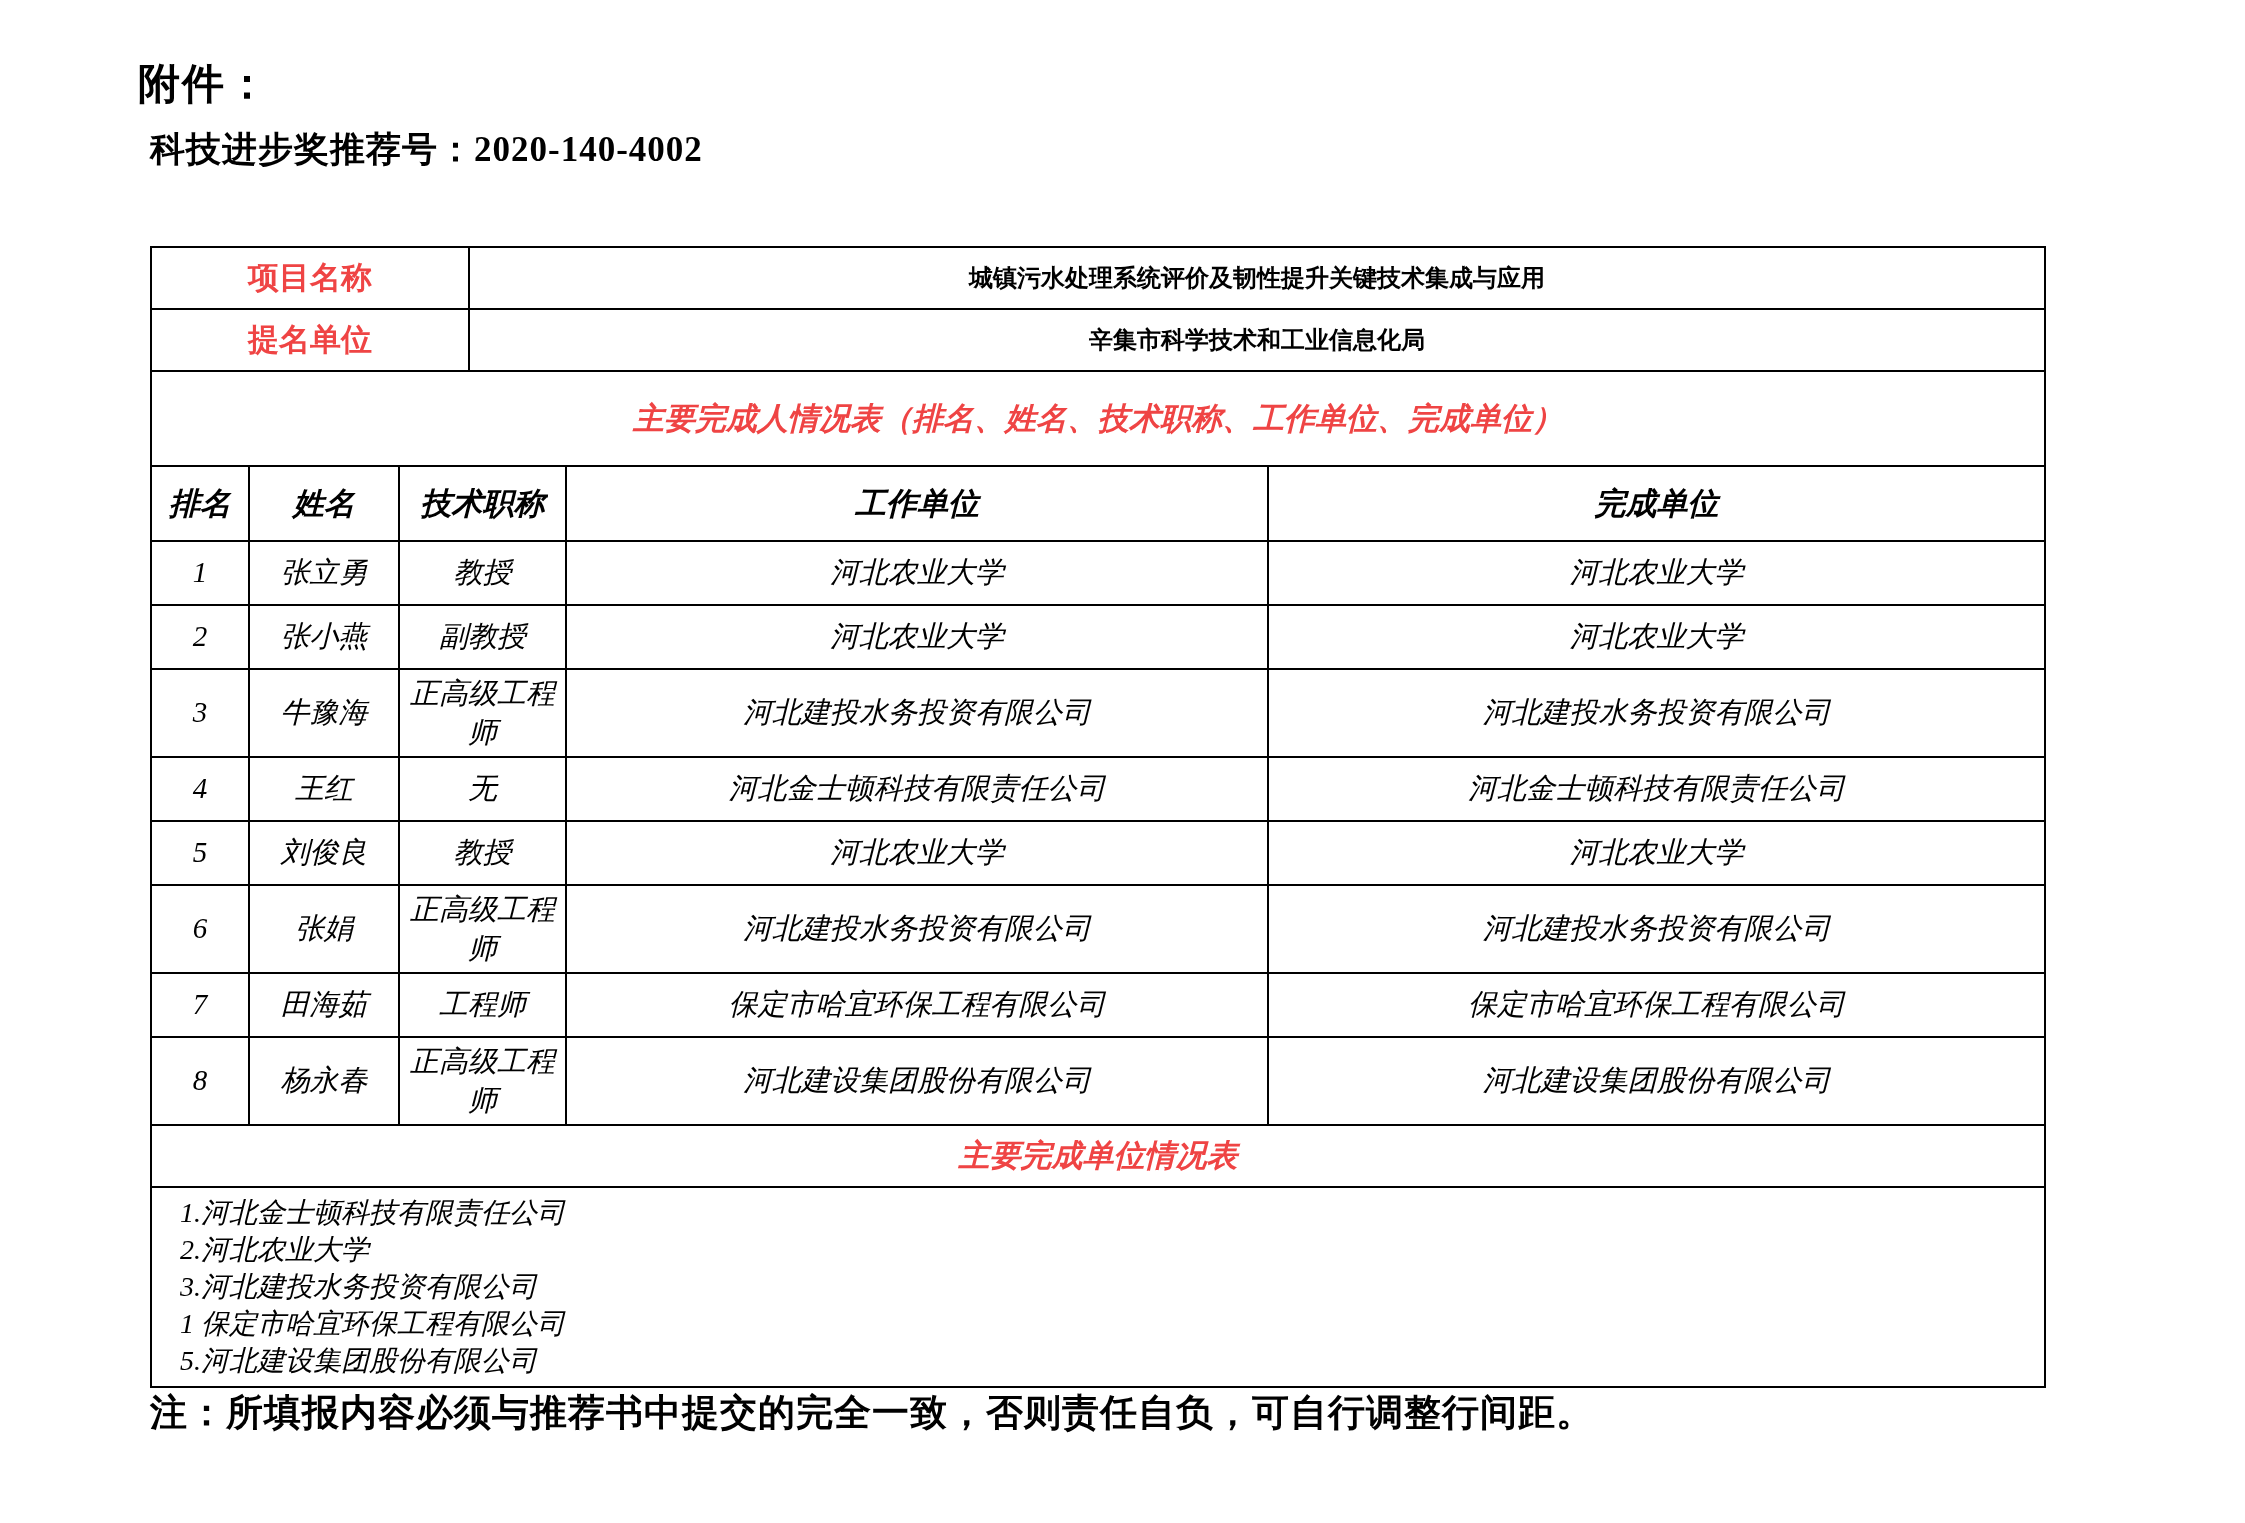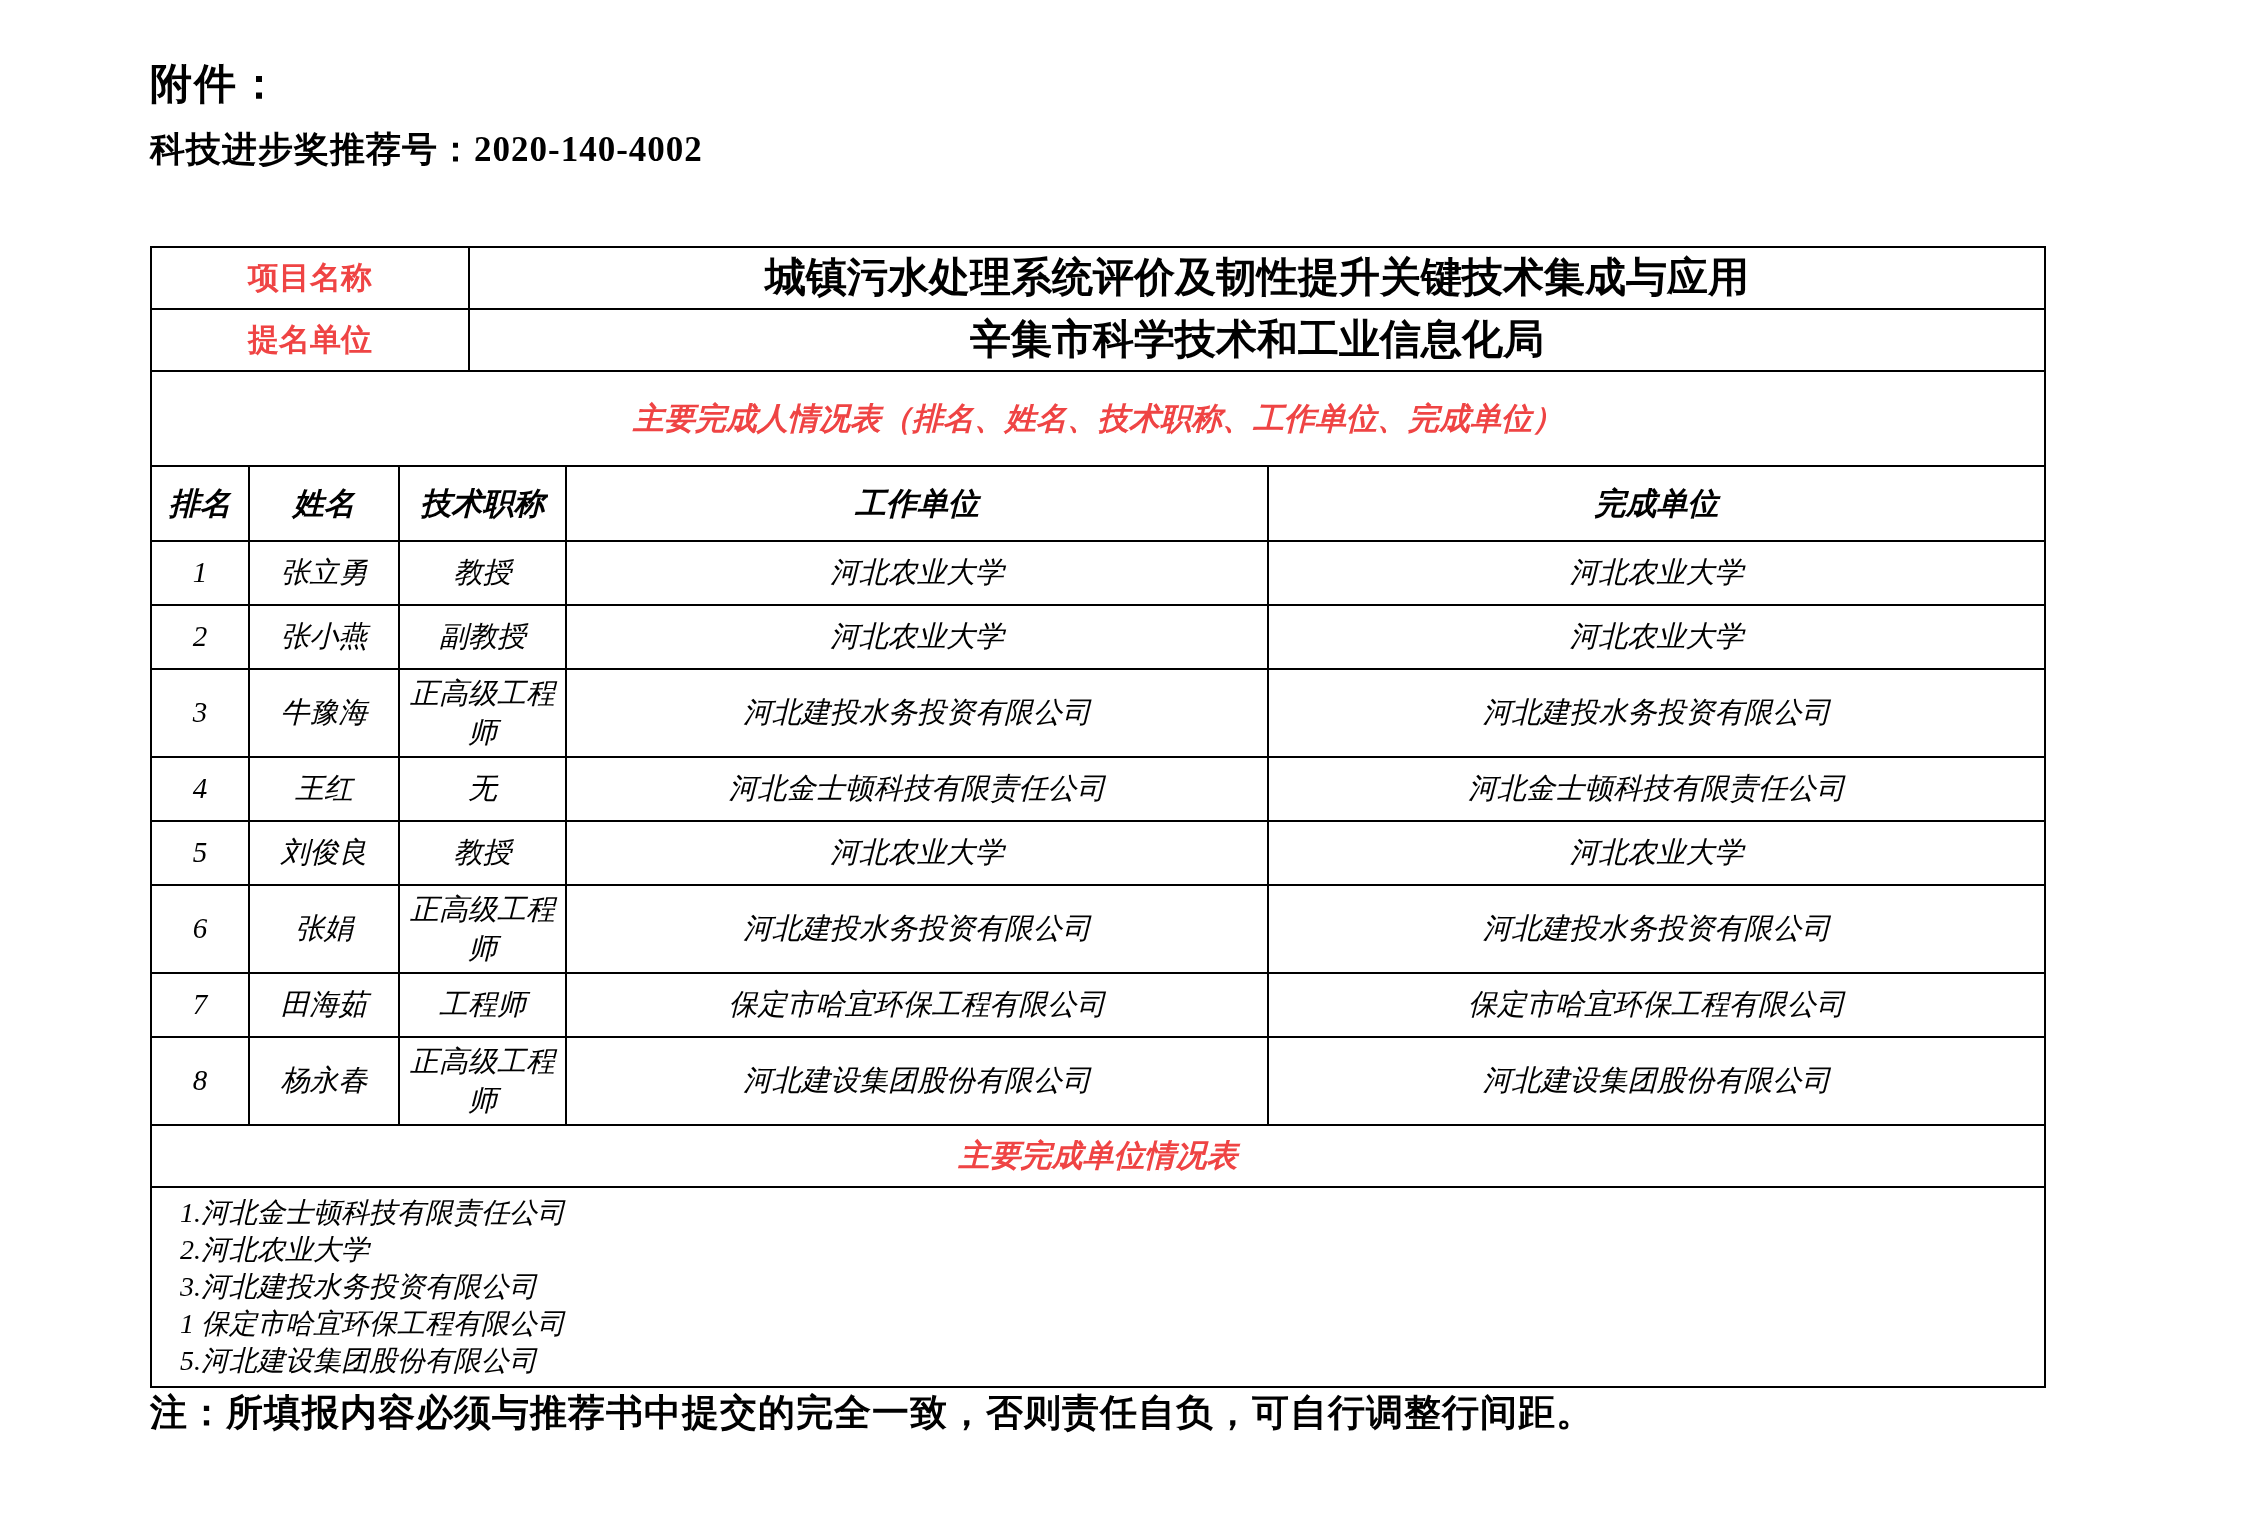--- a/index.html
+++ b/index.html
@@ -6,21 +6,21 @@
   .page{
     position:relative;
     width:2245px;
     height:1523px;
     background:#ffffff;
     font-family:"Liberation Serif","DejaVu Serif",serif;
     color:#000000;
     overflow:hidden;
   }
   .attachment{
-    position:absolute;left:150px;top:56px;
+    position:absolute;left:138px;top:56px;
     font-size:42px;font-weight:bold;letter-spacing:2px;
   }
   .rec-line{
     position:absolute;left:150px;top:126px;
     font-size:35px;font-weight:bold;letter-spacing:1px;
   }
   .doc{
     position:absolute;left:150px;top:246px;width:1896px;
   }
   table{
@@ -34,21 +34,21 @@
     text-align:center;
     vertical-align:middle;
     padding:0 4px;
     word-break:break-all;
     font-size:29px;
     line-height:1.35;
   }
   .red{color:#ef4444;font-weight:bold;}
   .t-info td{height:60px;}
   .t-info .lbl{font-size:31px;}
-  .t-info .val{font-size:41px;font-weight:bold;}
+  .t-info .val{font-size:24px;font-weight:bold;}
   .row-title td{height:93px;font-size:31px;border-bottom:2px solid #000;}
   .row-head td{height:73px;font-size:31px;font-weight:bold;}
   .h62 td{height:62px;}
   .h86 td{height:86px;}
   .t-units .row-utitle td{height:60px;font-size:31px;}
   .units-cell{
     height:186px;
     text-align:left;
     vertical-align:top;
     padding:6px 28px;

